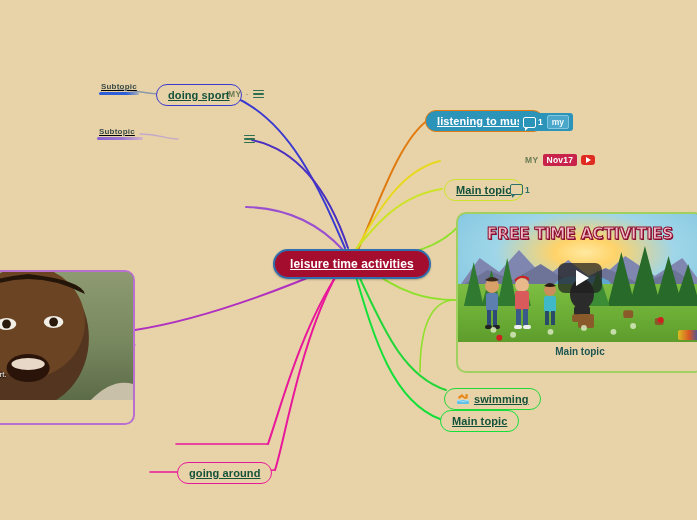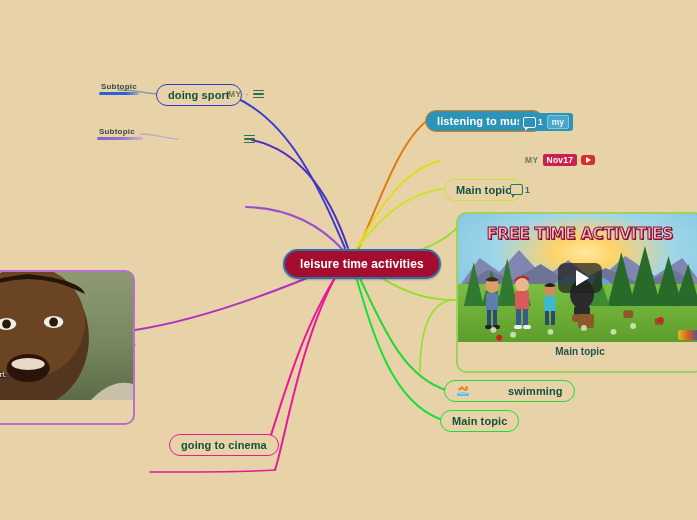--- a/index.html
+++ b/index.html
@@ -13,31 +13,32 @@
 
   
   .node{
     position:absolute;
     display:flex;align-items:flex-end;justify-content:center;
     box-sizing:border-box;
     border-radius:14px;
     font-size:11px;font-weight:bold;letter-spacing:.1px;
     white-space:nowrap;
     color:#14513a;
+    text-decoration:underline;
   }
   .node.pill{border-width:1.6px;border-style:solid;background:#e8d3a9;padding:4px 11px;}
 
   .central{
     background:#a50d2e;border:2px solid #2f6fae;color:#ffffff;
     border-radius:15px;padding:6px 15px;font-size:12px;
     box-shadow:0 1px 2px rgba(0,0,0,.25);
   }
 
   
-  .underline-node{position:absolute;}
+  .underline-node{position:absolute;text-decoration:underline;}
   .underline-node .ul-label{
     font-size:8px;font-weight:bold;color:#3a4a43;letter-spacing:.2px;
     padding-left:2px;margin-bottom:1px;
   }
   .underline-node .ul-bar{height:3px;border-radius:2px;}
 
   
   .adorn{position:absolute;display:flex;align-items:center;gap:4px;}
   .my-tag{font-size:8.5px;font-weight:bold;color:#6b7a55;letter-spacing:.4px;}
   .dot-sep{font-size:9px;color:#6b7a55;}
@@ -163,21 +164,21 @@
 
   <div class="adorn" style="left:244px;top:133px;">
     <span class="hamburger">
         <i></i>
         <i></i>
         <i></i>
       </span>
   </div>
 
 
-  <div class="node central" style="left:283px;top:249px;">
+  <div class="node central" style="left:273px;top:249px;">
     <span>leisure time activities</span>
   </div>
 
   <div class="node pill" style="left:425px;top:110px;border-color:#e07b10;background:#2c93b9;color:#ffffff;">
     <span>listening to music</span>
   </div>
   <div class="adorn badge-strip" style="left:519px;top:113px;">
     <span class="cmt onblue">
       <span class="bub"></span>
       <span class="n">1</span>
@@ -196,38 +197,38 @@
   <div class="node pill" style="left:444px;top:179px;border-color:#cde32a;">
     <span>Main topic</span>
   </div>
   <div class="adorn" style="left:510px;top:184px;">
     <span class="cmt">
       <span class="bub"></span>
       <span class="n">1</span>
     </span>
   </div>
 
-  <div class="node pill" style="left:444px;top:380px;border-color:#25d63a;gap:34px;">
+  <div class="node pill" style="left:444px;top:388px;border-color:#25d63a;">
     <svg class="swim-ico" viewBox="0 0 14 12">
       <path d="M2 4 L6 1 L9 4 L11 3 L12 5 L9 6 L6 4 L3 6 Z" fill="#e8861a"></path>
       <circle cx="10.6" cy="2.4" r="1.3" fill="#e8861a"></circle>
       <rect x="1" y="7" width="12" height="4" rx="1" fill="#5fc0e8"></rect>
       <path d="M1 8 Q3 7 5 8 T9 8 T13 8" stroke="#bfe8f5" stroke-width="0.9" fill="none"></path>
     </svg>
     <span>swimming</span>
   </div>
 
   <div class="node pill" style="left:440px;top:410px;border-color:#15e03a;">
     <span>Main topic</span>
   </div>
 
-  <div class="node pill" style="left:169px;top:434px;border-color:#e8189a;">
-    <span>going to cinema</span>
-  </div>
-
+
+  <div class="node pill" style="left:177px;top:462px;border-color:#e8189a;">
+    <span>going around</span>
+  </div>
 
   <div class="vcard" style="left:456px;top:212px;width:248px;height:161px;border:2px solid #a0d060;">
     <div class="thumb" style="width:100%;height:128px;">
 
       <div style="position:absolute;inset:0;
            background:radial-gradient(ellipse 70% 60% at 52% 30%, #ffe9a0 0%, #ffd36a 18%, #9fd6e8 52%, #7fc4e0 100%);"></div>
 
       <svg style="position:absolute;left:0;top:24px;width:100%;height:50px;" viewBox="0 0 248 50" preserveAspectRatio="none">
         <path d="M0,50 L22,20 L42,34 L62,12 L88,40 L112,22 L140,44 L170,18 L200,38 L228,20 L248,46 L248,50 Z" fill="#7f86b0"></path>
         <path d="M0,50 L30,32 L56,42 L84,26 L116,46 L150,30 L186,46 L220,32 L248,50 Z" fill="#6d7498"></path>

